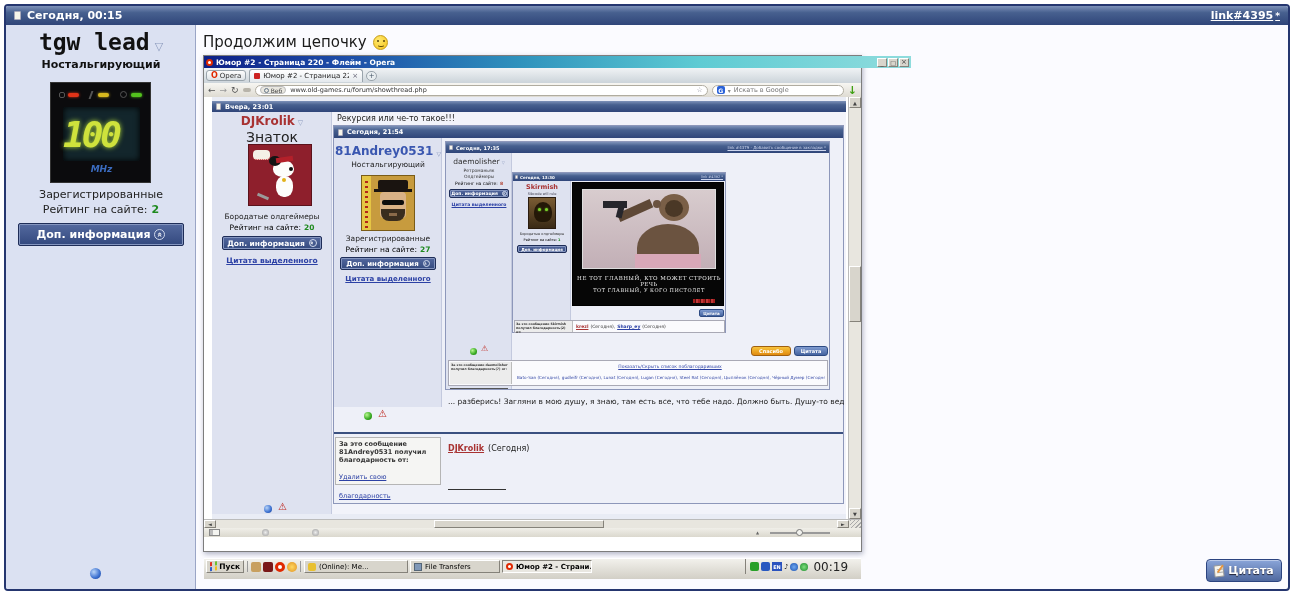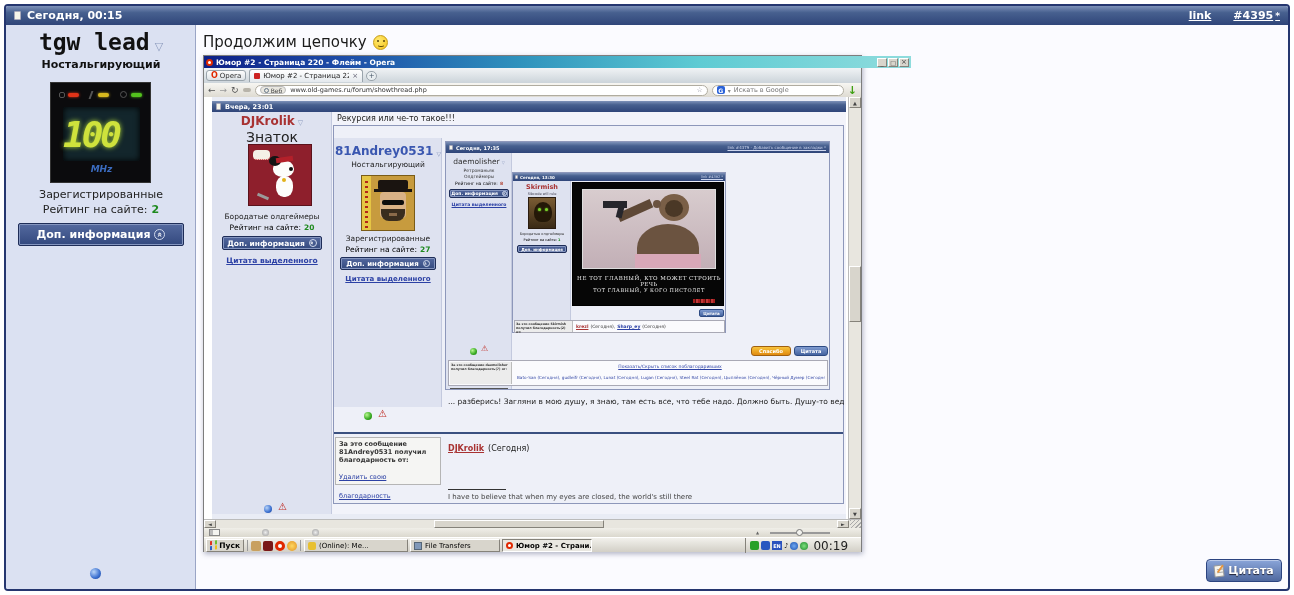--- a/index.html
+++ b/index.html
@@ -34,21 +34,21 @@
 </style>
 </head>
 <body>
 
 <div class="a" style="left:4px;top:4px;width:1286px;height:587px;border:2px solid #25366f;border-radius:4px;background:#fbfbff;overflow:hidden">
 
   <div class="a hdr f" style="left:0;top:0;width:1282px;height:19px;padding:0 8px;font-size:11px">
     <span class="doc" style="margin-right:6px"></span>
     <span class="b">Сегодня, 00:15</span>
     <span style="flex:1"></span>
-    <span class="b u" style="margin-right:22px;cursor:pointer">link</span>
+    <span class="b u" style="cursor:pointer">link</span>
     <span class="b u" style="cursor:pointer">#4395</span>
     <sup class="b u" style="margin-left:2px;cursor:pointer">*</sup>
   </div>
 
   <div class="a" style="left:0;top:19px;width:190px;height:566px;background:#dbe1f2;border-right:1px solid #9aa5c6">
     <div class="a f" style="left:0;top:4px;width:190px;justify-content:center;gap:5px">
       <span style="font-family:'DejaVu Sans Mono',monospace;font-weight:bold;font-size:23px;color:#111">tgw lead</span>
       <span style="font-size:11px;color:#8c9abd;margin-top:8px">▽</span>
     </div>
     <div class="a b" style="left:0;top:33px;width:190px;text-align:center;font-size:11px;color:#111">Ностальгирующий</div>
@@ -164,20 +164,24 @@
             <span>Доп. информация</span>
             <span class="ci" style="width:8px;height:8px;font-size:6px">«</span>
           </div>
           <div class="a lnk" style="left:0;top:144px;width:120px;text-align:center;font-size:7.5px">Цитата выделенного</div>
         </div>
 
         <div class="a cell" style="left:120px;top:15px;width:514px;height:402px">
           <div class="a" style="left:5px;top:2px;font-size:8px;color:#222">Рекурсия или че-то такое!!!</div>
 
           <div class="a bx" style="left:1px;top:13px;width:511px;height:379px;background:#eef0f8">
+            <div class="a hdr f" style="left:0;top:0;width:509px;height:12px;padding:0 4px;font-size:6.5px;gap:4px">
+              <span class="doc" style="width:5px;height:7px"></span>
+              <span class="b">Сегодня, 21:54</span>
+            </div>
             <div class="a side" style="left:0;top:12px;width:108px;height:269px;border-right:1px solid #c3c9de">
               <div class="a f" style="left:0;top:6px;width:108px;justify-content:center;gap:3px">
                 <span class="bname" style="font-size:12px">81Andrey0531</span>
                 <span style="font-size:6px;color:#8c9abd;margin-top:4px">▽</span>
               </div>
               <div class="a" style="left:0;top:22px;width:108px;text-align:center;font-size:7.5px;color:#222">Ностальгирующий</div>
 
               <div class="a" style="left:27px;top:37px;width:54px;height:56px;background:#c79b3e;border:1px solid #7a5c18;overflow:hidden">
                 <i class="a" style="left:0;top:0;width:9px;height:56px;background:#e5c544"></i>
                 <i class="a" style="left:3px;top:4px;width:3px;height:48px;background:repeating-linear-gradient(0deg,#b12318 0 2px,transparent 2px 5px)"></i>
@@ -305,21 +309,20 @@
             <div class="a" style="left:0;top:306px;width:509px;height:2px;background:#3a5080"></div>
             <div class="a" style="left:1px;top:311px;width:106px;height:48px;background:#f5f5f3;border:1px solid #b5b5b5;padding:2px 3px">
               <div class="b" style="font-size:6.5px;color:#333;line-height:1.25">За это сообщение 81Andrey0531 получил благодарность от:</div>
               <a class="u" style="font-size:6.5px;color:#2c41a5;cursor:pointer">Удалить свою благодарность</a>
             </div>
             <div class="a f" style="left:114px;top:318px;gap:4px;font-size:8px">
               <a class="rname u" style="cursor:pointer">DJKrolik</a>
               <span style="color:#222">(Сегодня)</span>
             </div>
             <div class="a" style="left:114px;top:363px;width:58px;height:1px;background:#333"></div>
-            <div class="a nw" style="left:114px;top:367px;width:390px;font-size:7px;color:#444">I have to believe that when my eyes are closed, the world's still there</div>
           </div>
         </div>
 
         <span class="a bdot" style="left:52px;top:408px;width:8px;height:8px"></span>
         <span class="a warn" style="left:66px;top:405px;font-size:10px">⚠</span>
       </div>
 
       <div class="a" style="left:644px;top:0;width:13px;height:422px;background:#e8e6df;border-left:1px solid #bbb">
         <span class="a sb" style="left:0;top:0;width:12px;height:11px;font-size:5px">▲</span>
         <span class="a sb" style="left:0;top:169px;width:12px;height:56px"></span>
@@ -336,21 +339,21 @@
 
     <div class="a" style="left:0;top:472px;width:657px;height:9px;background:linear-gradient(#f0efe9,#dbd8ce)">
       <span class="a" style="left:5px;top:1px;width:11px;height:7px;border:1px solid #888;background:linear-gradient(90deg,#bbb 0 3px,#f4f4f0 3px)"></span>
       <span class="a" style="left:58px;top:1px;width:7px;height:7px;border-radius:50%;background:radial-gradient(#eee,#999)"></span>
       <span class="a" style="left:108px;top:1px;width:7px;height:7px;border-radius:50%;background:radial-gradient(#eee,#999)"></span>
       <span class="a" style="left:552px;top:2px;font-size:4px;color:#666">▲</span>
       <span class="a" style="left:566px;top:4px;width:60px;height:2px;background:#999"></span>
       <span class="a" style="left:592px;top:1px;width:7px;height:7px;border-radius:50%;background:#f2f2ee;border:1px solid #777"></span>
     </div>
 
-    <div class="a" style="left:0;top:481px;width:657px;height:15px;background:linear-gradient(#f2f1ec,#d2cfc6);border-top:1px solid #fff">
+    <div class="a" style="left:0;top:502px;width:657px;height:21px;background:linear-gradient(#f2f1ec,#d2cfc6);border-top:1px solid #fff">
       <span class="a tb" style="left:2px;top:1px;width:38px;height:13px">
         <i style="width:4px;height:4px;background:#e03020;box-shadow:5px 0 #6cc030,0 5px #3060c8,5px 5px #f0c020;margin:-3px 4px 3px 0;transform:skewY(-8deg)"></i>
         <span class="b" style="font-size:7.5px">Пуск</span>
       </span>
       <i class="a" style="left:43px;top:2px;width:1px;height:11px;background:#999"></i>
       <span class="a" style="left:47px;top:3px;width:10px;height:10px;background:#c8a060;border-radius:2px"></span>
       <span class="a" style="left:59px;top:3px;width:10px;height:10px;background:#7a1818;border-radius:2px"></span>
       <span class="a" style="left:71px;top:3px;width:10px;height:10px;border:3px solid #e02800;border-radius:50%;background:#fff"></span>
       <span class="a" style="left:83px;top:3px;width:10px;height:10px;background:radial-gradient(#ffd860,#e09020);border-radius:50%"></span>
       <i class="a" style="left:96px;top:2px;width:1px;height:11px;background:#999"></i>

